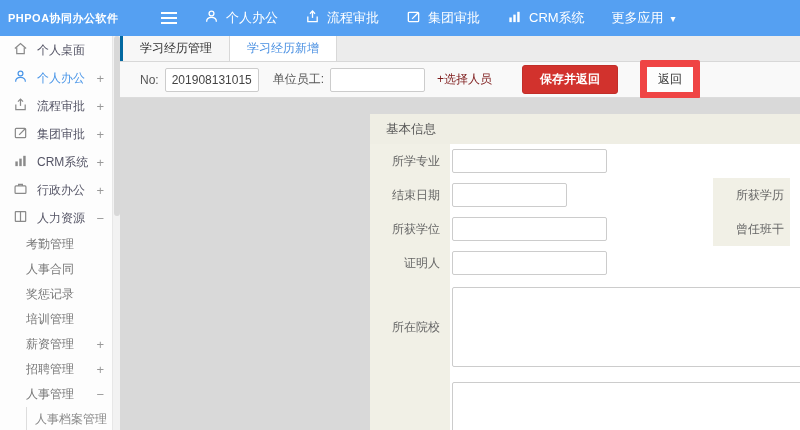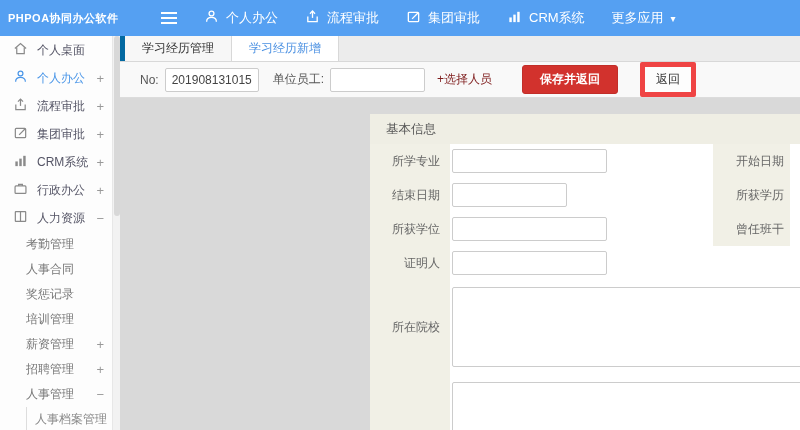--- a/index.html
+++ b/index.html
@@ -30,33 +30,33 @@
   .side-item.active { color:#4a96e8; }
   .side-sub { height:25px; display:flex; align-items:center; padding:0 8px 0 26px; cursor:pointer; color:#777; }
   .side-sub .lbl { flex:1; white-space:nowrap; }
   .side-sub .exp { color:#999; font-size:13px; }
   .side-subsub-wrap { margin-left:26px; border-left:1px solid #ddd; }
   .side-subsub { height:24px; display:flex; align-items:center; padding-left:8px; cursor:pointer; color:#888; white-space:nowrap; }
 
   
   .tabbar { height:26px; background:#ececec; border-bottom:1px solid #d8d8d8; display:flex; align-items:stretch; }
   .tab { padding:0 17px; display:flex; align-items:center; font-size:12px; cursor:pointer; white-space:nowrap; }
-  .tab.t1 { background:#f7f7f7; border-left:5px solid #0369a1; border-right:1px solid #d8d8d8; color:#333; }
+  .tab.t1 { background:#f7f7f7; border-left:3px solid #0369a1; border-right:1px solid #d8d8d8; color:#333; }
   .tab.t2 { background:#ffffff; border-right:1px solid #d8d8d8; color:#4a90e2; }
 
   
   .toolbar { height:36px; background:#f9f9f9; border-bottom:1px solid #dcdcdc; display:flex; align-items:center; padding-left:20px; }
   .toolbar label { color:#555; margin-right:6px; white-space:nowrap; }
   .tb-input { height:24px; border:1px solid #ccc; border-radius:2px; background:#fff; padding:0 6px; color:#444; font-size:12px; outline:none; }
   .no-input { width:94px; margin-right:14px; }
   .emp-input { width:95px; margin-right:12px; }
   .select-link { color:#7f1d1d; cursor:pointer; margin-right:30px; white-space:nowrap; text-decoration:none; }
   .btn-save { background:#d2322d; color:#fff; border:1px solid #c12e29; border-radius:3px; font-weight:bold;
     font-size:12px; padding:5px 17px; margin-right:22px; cursor:pointer; white-space:nowrap; }
-  .btn-back { background:#fdfdfd; color:#333; border:5px solid #ef4444; border-radius:2px;
+  .btn-back { background:#fdfdfd; color:#333; border:7px solid #ef4444; border-radius:2px;
     font-size:12px; padding:4px 11px; cursor:pointer; white-space:nowrap; }
 
   
   .content { flex:1; background:#d9d9d9; overflow:hidden; position:relative; }
   .form-panel { position:absolute; left:250px; top:16px; width:600px; background:#fff; }
   .form-header { height:30px; background:#efeee4; display:flex; align-items:center; padding-left:16px; color:#555; font-size:12.5px; }
   .frow { display:flex; }
   .frow.h34 { height:34px; }
   .flabel { width:80px; background:#f1f0e6; color:#666; display:flex; align-items:center; justify-content:flex-end; padding-right:10px; white-space:nowrap; }
   .finput { width:263px; background:#fff; display:flex; align-items:center; padding-left:2px; }
@@ -246,21 +246,20 @@
 
     <div class="content">
       <div class="form-panel">
         <div class="form-header">基本信息</div>
 
         <div class="frow h34">
           <div class="flabel">所学专业</div>
           <div class="finput">
               <input class="f-text w155" style="">
             </div>
-          <div class="frlabel">开始日期</div>
 
         </div>
 
         <div class="frow h34">
           <div class="flabel">结束日期</div>
           <div class="finput">
               <input class="f-text w115" style="">
             </div>
           <div class="frlabel">所获学历</div>
 

